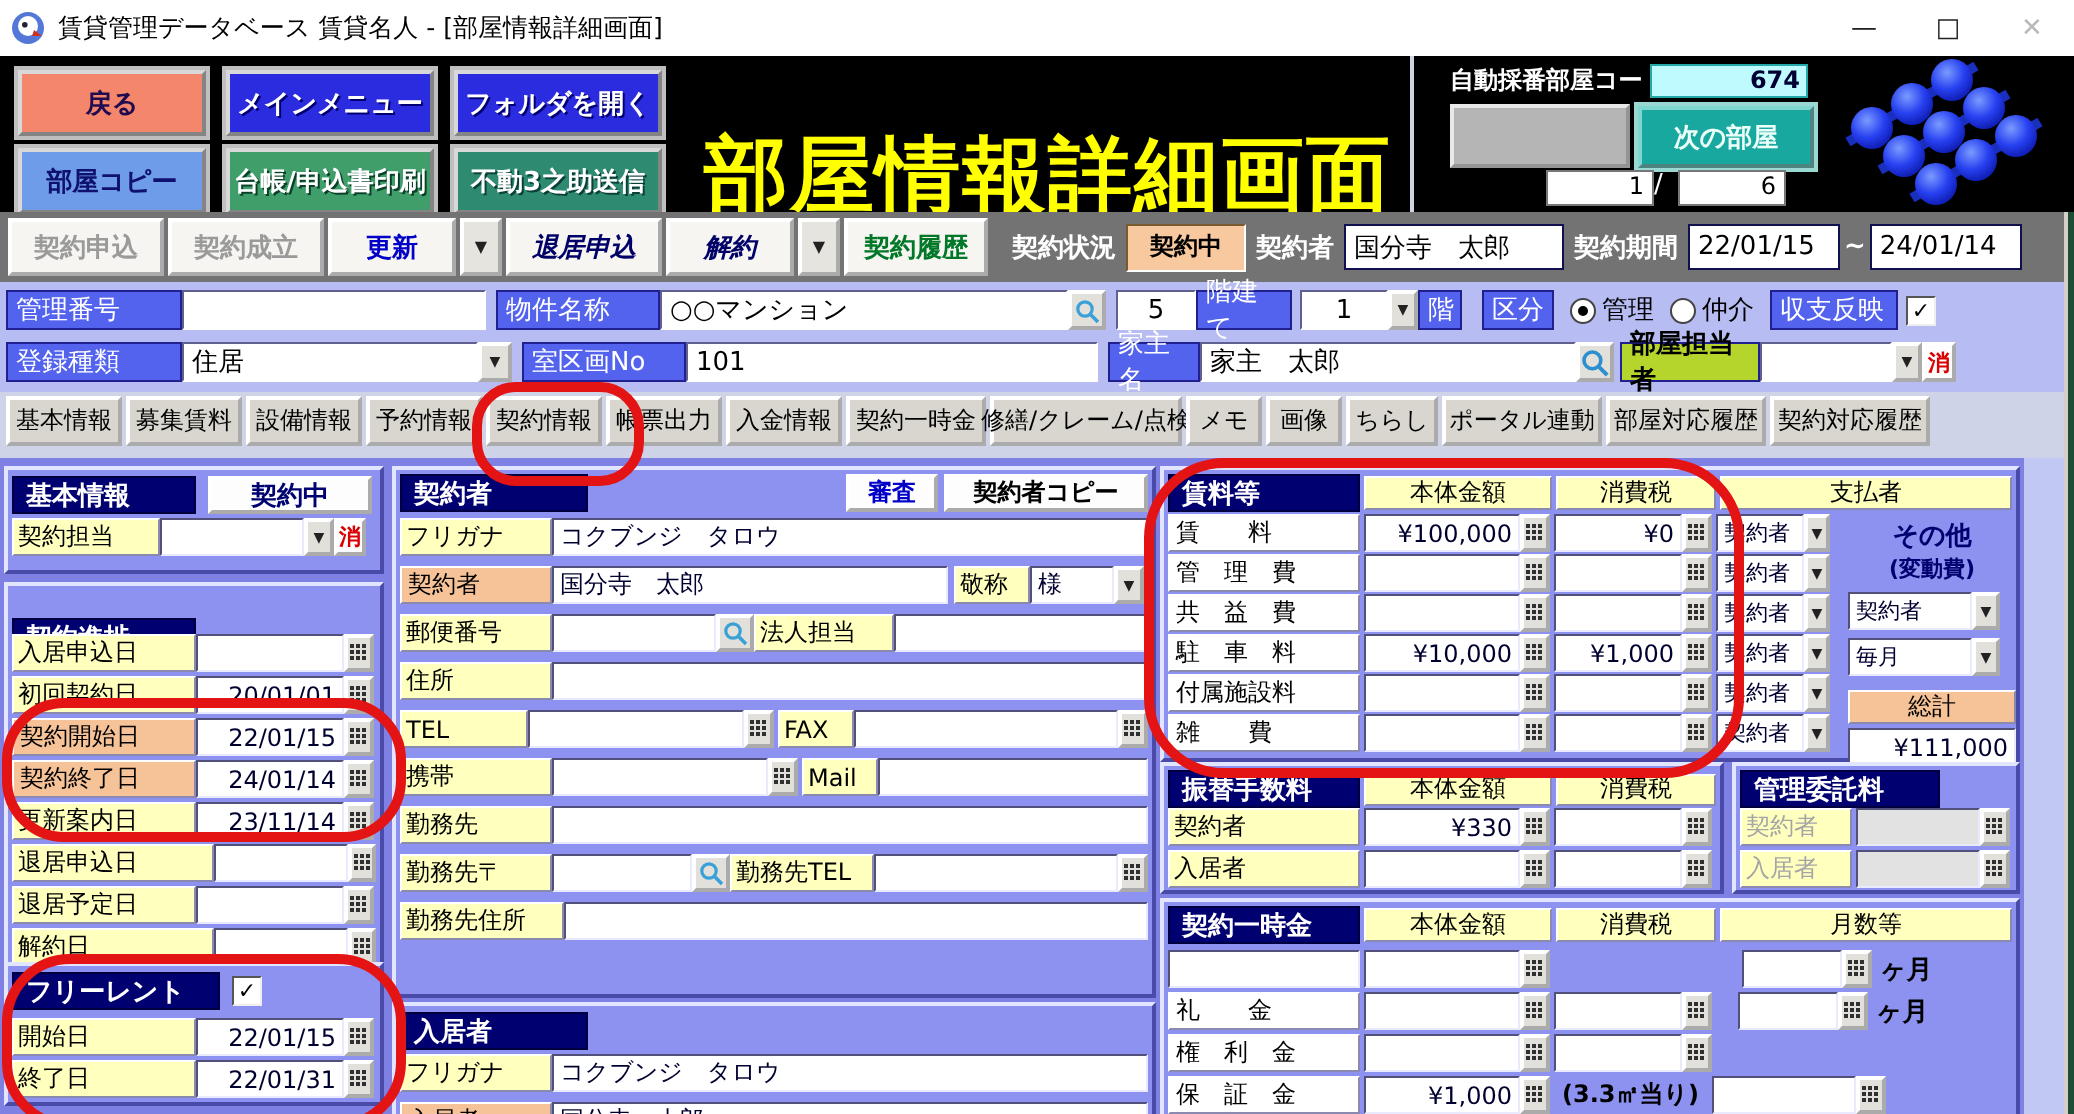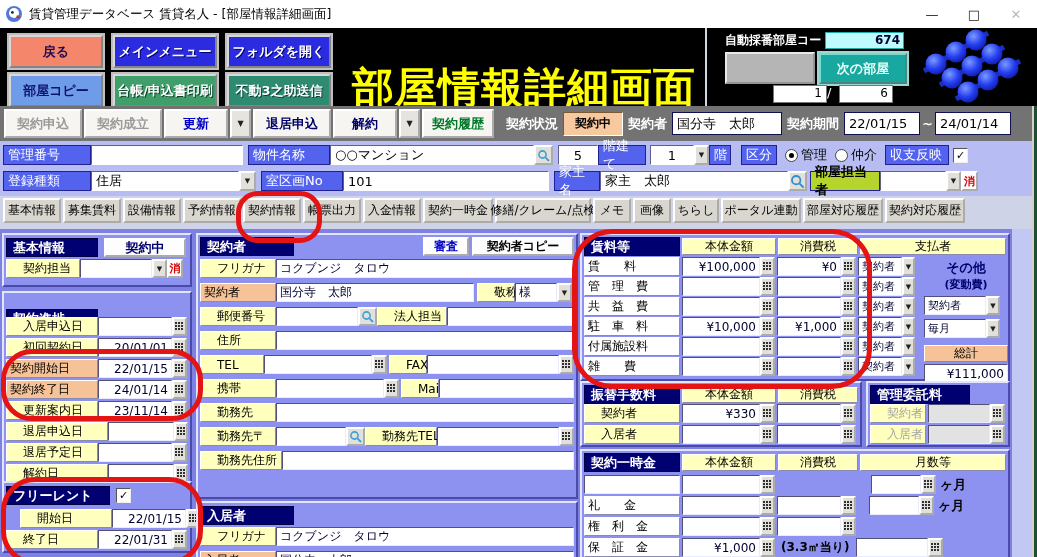--- a/index.html
+++ b/index.html
@@ -34,21 +34,21 @@
     text-align:right;padding-right:4px;font-size:12px;}
   .pagesep{position:absolute;top:57px;left:120px;color:#fff;font-size:13px;}
   .logo{position:absolute;left:200px;top:0px;}
   
   .actionbar{position:absolute;left:0;top:106px;width:1034px;height:35px;background:#737373;
     display:flex;align-items:center;padding-left:4px;box-sizing:border-box;}
   .abtn{height:25px;background:#f6f5f1;border:2px outset #fff;display:flex;align-items:center;
     justify-content:center;font-weight:bold;font-size:13px;margin-right:2px;}
   .abtn.dis{color:#9a9a9a;}
   .abtn.blue{color:#0000c8;}
-  .abtn.navy{color:#000068;}
+  .abtn.navy{color:#000068;font-style:italic;}
   .abtn.green{color:#007828;}
   .ddsmall{width:17px;height:25px;background:#e6e4de;border:2px outset #fff;font-size:8px;
     display:flex;align-items:center;justify-content:center;margin-right:2px;color:#222;}
   .awhite{color:#ffffff;font-weight:bold;font-size:13px;margin:0 5px;white-space:nowrap;}
   .statusbox{height:22px;width:58px;background:#f8c89e;border:1px solid #7a5a30;border-right-color:#fff;border-bottom-color:#fff;
     display:flex;align-items:center;justify-content:center;font-weight:bold;color:#000;}
   .afld{height:21px;background:#fff;border:1px solid #101050;display:flex;align-items:center;
     padding:0 4px;font-size:13px;color:#000;}
   
   .proprows{position:absolute;left:0;top:141px;width:1034px;height:55px;background:#b7bdf2;}
@@ -71,21 +71,21 @@
   .tabbar{position:absolute;left:0;top:196px;width:1034px;height:33px;background:#cfd3e8;display:flex;
     align-items:flex-start;padding:2px 0 0 3px;box-sizing:border-box;}
   .tab{height:25px;background:#d9d6cf;border:2px outset #fff;display:flex;align-items:center;
     justify-content:center;font-size:12px;margin-right:2px;box-sizing:border-box;white-space:nowrap;}
   
   .main{position:absolute;left:0;top:229px;width:1012px;height:328px;background:#7e80e4;overflow:hidden;}
   .panel{position:absolute;background:#8d92f0;border:2px solid;border-color:#e2e5ff #4a4aa8 #4a4aa8 #e2e5ff;box-sizing:border-box;}
   .nh{background:#000070;color:#fff;font-weight:bold;font-size:13px;display:flex;align-items:center;
     padding:0 6px;border:1px solid #000040;box-sizing:border-box;height:19px;white-space:nowrap;}
   .ly{background:#ffffbe;border:1px solid;border-color:#fff #8a8ab0 #8a8ab0 #fff;display:flex;align-items:center;
-    padding:0 16px;font-size:12px;height:19px;box-sizing:border-box;white-space:nowrap;}
+    padding:0 2px;font-size:12px;height:19px;box-sizing:border-box;white-space:nowrap;}
   .ls{background:#f6c398;border:1px solid;border-color:#fff #8a8ab0 #8a8ab0 #fff;display:flex;align-items:center;
     padding:0 3px;font-size:12px;height:19px;box-sizing:border-box;white-space:nowrap;}
   .lw{background:#fff;border:1px solid;border-color:#fff #8a8ab0 #8a8ab0 #fff;display:flex;align-items:center;
     padding:0 3px;font-size:12px;height:19px;box-sizing:border-box;white-space:nowrap;}
   .ch{background:#ffffbe;border:1px solid;border-color:#fff #8a8ab0 #8a8ab0 #fff;display:flex;align-items:center;
     justify-content:center;font-size:12px;height:17px;box-sizing:border-box;}
   .fld{background:#fff;border:1px solid;border-color:#50507a #eaeaff #eaeaff #50507a;height:19px;
     display:flex;align-items:center;padding:0 3px;font-size:12px;color:#000030;box-sizing:border-box;white-space:nowrap;}
   .fldr{justify-content:flex-end;}
   .fld.dis{background:#e2e2e2;}
@@ -337,21 +337,21 @@
       </div>
     </div>
 
     <div class="panel" style="left:2px;top:252px;width:190px;height:72px">
       <div class="f" style="margin:3px 2px">
         <div class="nh" style="width:104px">フリーレント</div>
         <div class="cb" style="margin-left:6px">
             <span>✓</span>
           </div>
       </div>
-      <div class="f" style="position:absolute;left:16px;top:26px;width:182px">
+      <div class="f" style="position:absolute;left:2px;top:26px;width:182px">
         <div class="ly" style="width:92px">開始日</div>
         <div class="fld fldr" style="width:74px">22/01/15</div>
         <div class="cal">
             <span class="dots"></span>
           </div>
       </div>
       <div class="f" style="position:absolute;left:2px;top:47px;width:182px">
         <div class="ly" style="width:92px">終了日</div>
         <div class="fld fldr" style="width:74px">22/01/31</div>
         <div class="cal">

